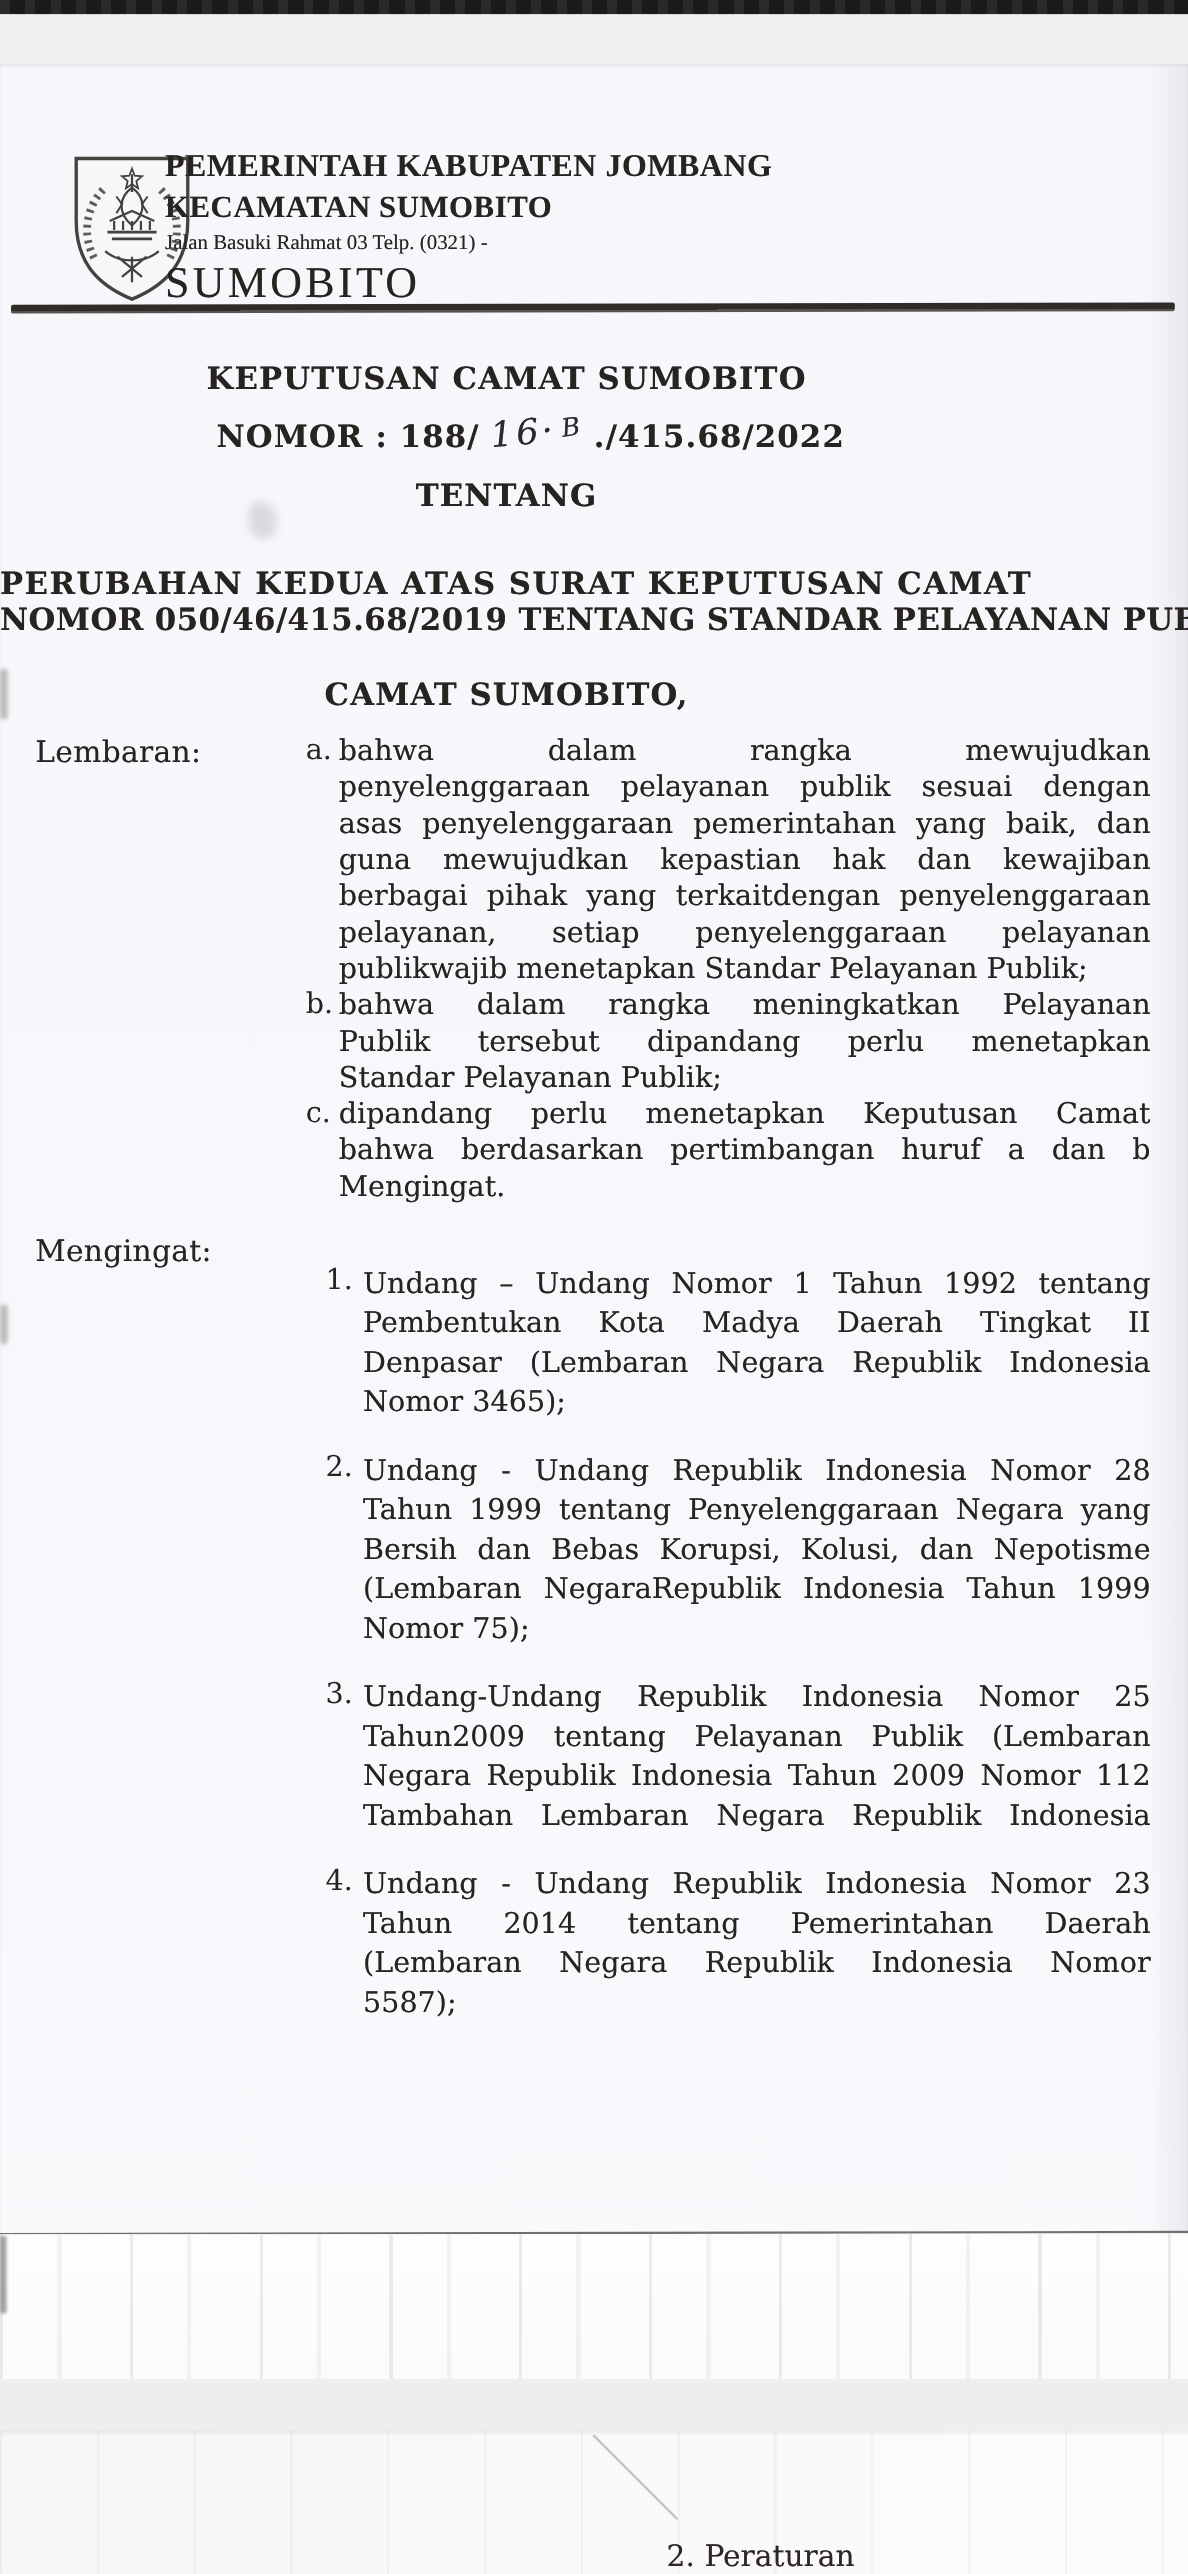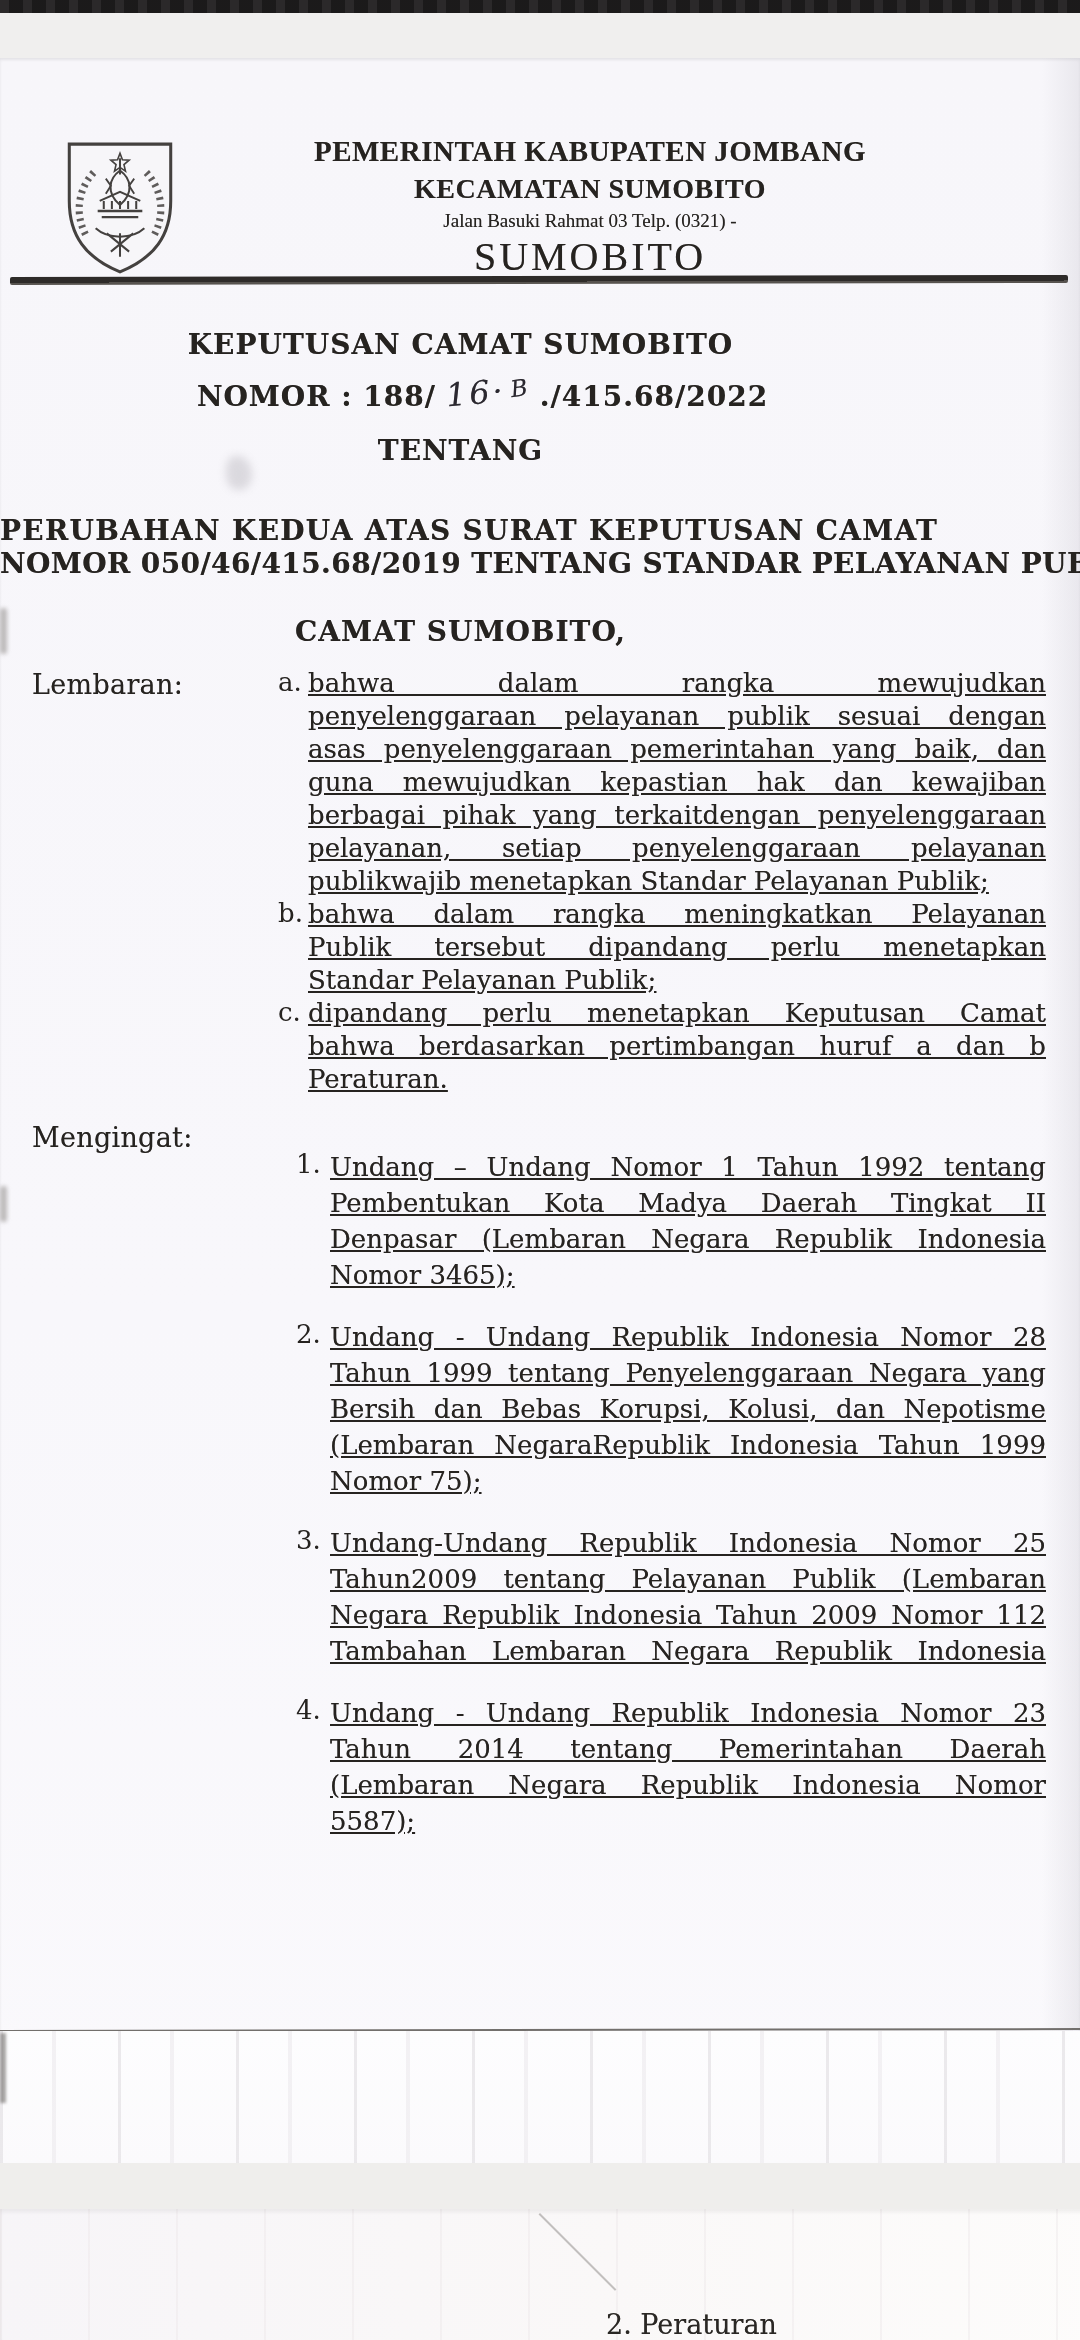--- a/index.html
+++ b/index.html
@@ -23,21 +23,21 @@
     background:linear-gradient(180deg,#f7f6fa 0%,#f8f7fb 60%,#faf9fc 100%);
     box-shadow:inset 0 2px 3px rgba(0,0,0,.08);
   }
   .page1 .right-shade{position:absolute;right:0;top:0;width:38px;height:100%;
     background:linear-gradient(to right, rgba(255,255,255,0), rgba(196,193,203,.28));}
   .edge-smudge{position:absolute;left:0;width:7px;background:#8a8683;filter:blur(2px);opacity:.55;border-radius:3px;}
   .ghost-mark{position:absolute;left:226px;top:398px;width:26px;height:34px;background:#9b97a0;
     filter:blur(4px);opacity:.30;border-radius:40% 60% 50% 50%;}
   
   .logo{position:absolute;left:58px;top:78px;width:124px;height:142px;}
-  .lh-text{position:absolute;left:150px;top:74px;width:880px;text-align:center;
+  .lh-text{position:absolute;left:150px;top:74px;width:880px;text-align:left;
     font-family:"Liberation Serif", serif;}
   .lh-line1{font-size:29px;font-weight:bold;letter-spacing:.5px;line-height:38px;}
   .lh-line2{font-size:28px;font-weight:bold;letter-spacing:.5px;line-height:37px;}
   .lh-line3{font-size:19px;line-height:27px;}
   .lh-line4{font-size:40px;letter-spacing:3px;line-height:46px;}
   .lh-rule{position:absolute;left:10px;top:218px;width:1058px;height:8px;
     background:linear-gradient(180deg,#2e2b29 0 70%, #57534f 70% 100%);
     transform:rotate(-0.12deg);border-radius:2px;}
   
   .tline{position:absolute;left:0;width:921px;text-align:center;font-weight:bold;
@@ -56,21 +56,21 @@
   .side-label{position:absolute;left:32px;font-size:27px;letter-spacing:.3px;}
   .lbl-menimbang{top:611px;}
   .lbl-mengingat{top:1064px;}
   .list{position:absolute;}
   .list-menimbang{left:278px;top:609px;width:768px;}
   .list-mengingat{left:296px;top:1091px;width:750px;}
   .li{display:flex;align-items:flex-start;}
   .list-mengingat .li{margin-bottom:26px;}
   .marker{flex:0 0 34px;font-size:26px;}
   .list-menimbang .marker{flex-basis:30px;}
-  .li-body{flex:1 1 auto;min-width:0;text-decoration:underline;}
+  .li-body{flex:1 1 auto;min-width:0;}
   .jline{font-size:26px;text-align:justify;text-align-last:justify;white-space:nowrap;
     text-shadow:0 0 .6px rgba(38,35,32,.55);}
   .list-menimbang .jline{line-height:33px;}
   .list-mengingat .jline{line-height:36px;}
   .jline.lastline{text-align-last:left;}
   .side-label,.tline,.lh-text{text-shadow:0 0 .6px rgba(38,35,32,.5);}
   
   .p1-edge-line{position:absolute;left:0;top:1971px;width:1080px;height:2px;background:#726f6c;
     transform:rotate(-0.1deg);}
   .p1-streaks{position:absolute;left:0;top:1973px;width:1080px;height:132px;
@@ -156,21 +156,21 @@
             <div class="jline">bahwa dalam rangka meningkatkan Pelayanan</div>
             <div class="jline">Publik tersebut dipandang perlu menetapkan</div>
             <div class="jline lastline">Standar Pelayanan Publik;</div>
           </div>
         </div>
         <div class="li">
           <span class="marker">c.</span>
           <div class="li-body">
             <div class="jline">dipandang perlu menetapkan Keputusan Camat</div>
             <div class="jline">bahwa berdasarkan pertimbangan huruf a dan b</div>
-            <div class="jline lastline">Peraturan.</div>
+            <div class="jline lastline">Mengingat.</div>
           </div>
         </div>
       </div>
 
     <div class="side-label lbl-mengingat">Mengingat:</div>
     <div class="list list-mengingat">
         <div class="li">
           <span class="marker">1.</span>
           <div class="li-body">
             <div class="jline">Undang – Undang Nomor 1 Tahun 1992 tentang</div>

